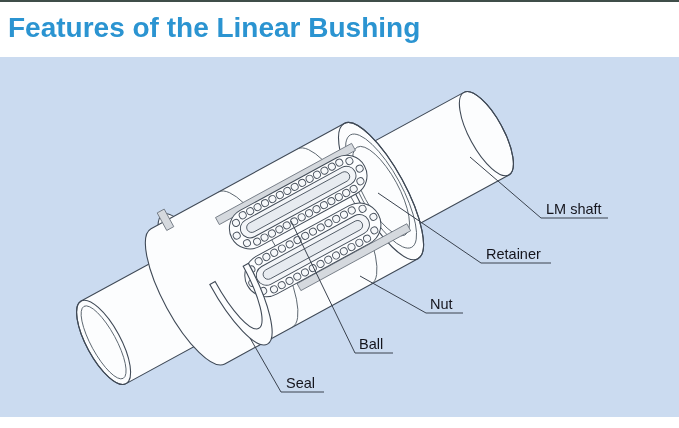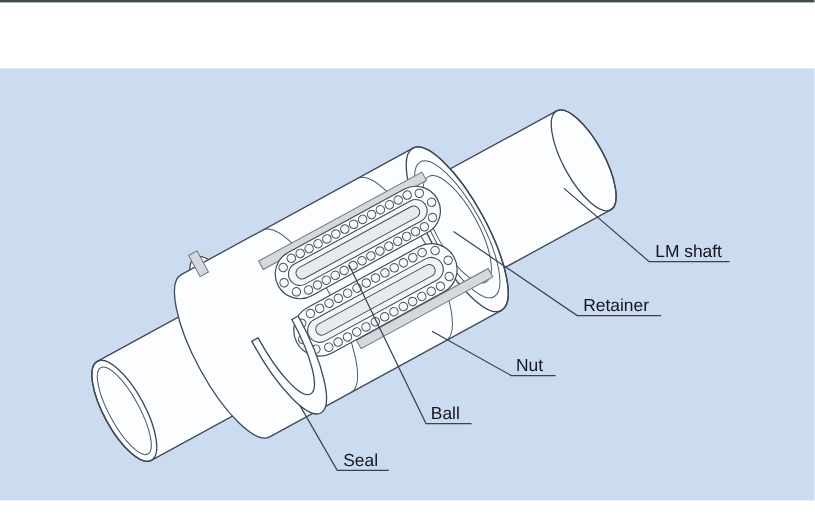--- a/index.html
+++ b/index.html
@@ -22,20 +22,21 @@
   .track-slot{fill:#e7ebf0;stroke:#414b57;stroke-width:0.8;}
   .ballrow circle{fill:#f6f8fa;stroke:#49525e;stroke-width:0.9;}
   .leader{fill:none;stroke:#3a424e;stroke-width:1;}
   .lbl{font-size:14.5px;fill:#15151d;}
 </style>
 </head>
 <body>
 
 <div class="stage">
   <div class="topbar"></div>
+  <h1 class="title">Features of the Linear Bushing</h1>
   <div class="panel"></div>
 
   <svg class="diagram" width="679" height="428" viewBox="0 0 679 428" xmlns="http://www.w3.org/2000/svg">
 
     <g transform="rotate(-28.6 295 238)">
 
       <path class="outline" d="M77,191 L513,191 A17,47 0 0 1 513,285 L77,285 A17,47 0 0 1 77,191 Z"></path>
       <ellipse class="thinline" cx="77" cy="238" rx="17" ry="47" style="stroke:#3f4956;stroke-width:1.1"></ellipse>
       <ellipse class="thinline" cx="77" cy="238" rx="12.5" ry="41"></ellipse>
       <ellipse class="thinline" cx="513" cy="238" rx="17" ry="47" style="stroke:#3f4956;stroke-width:1.1"></ellipse>

